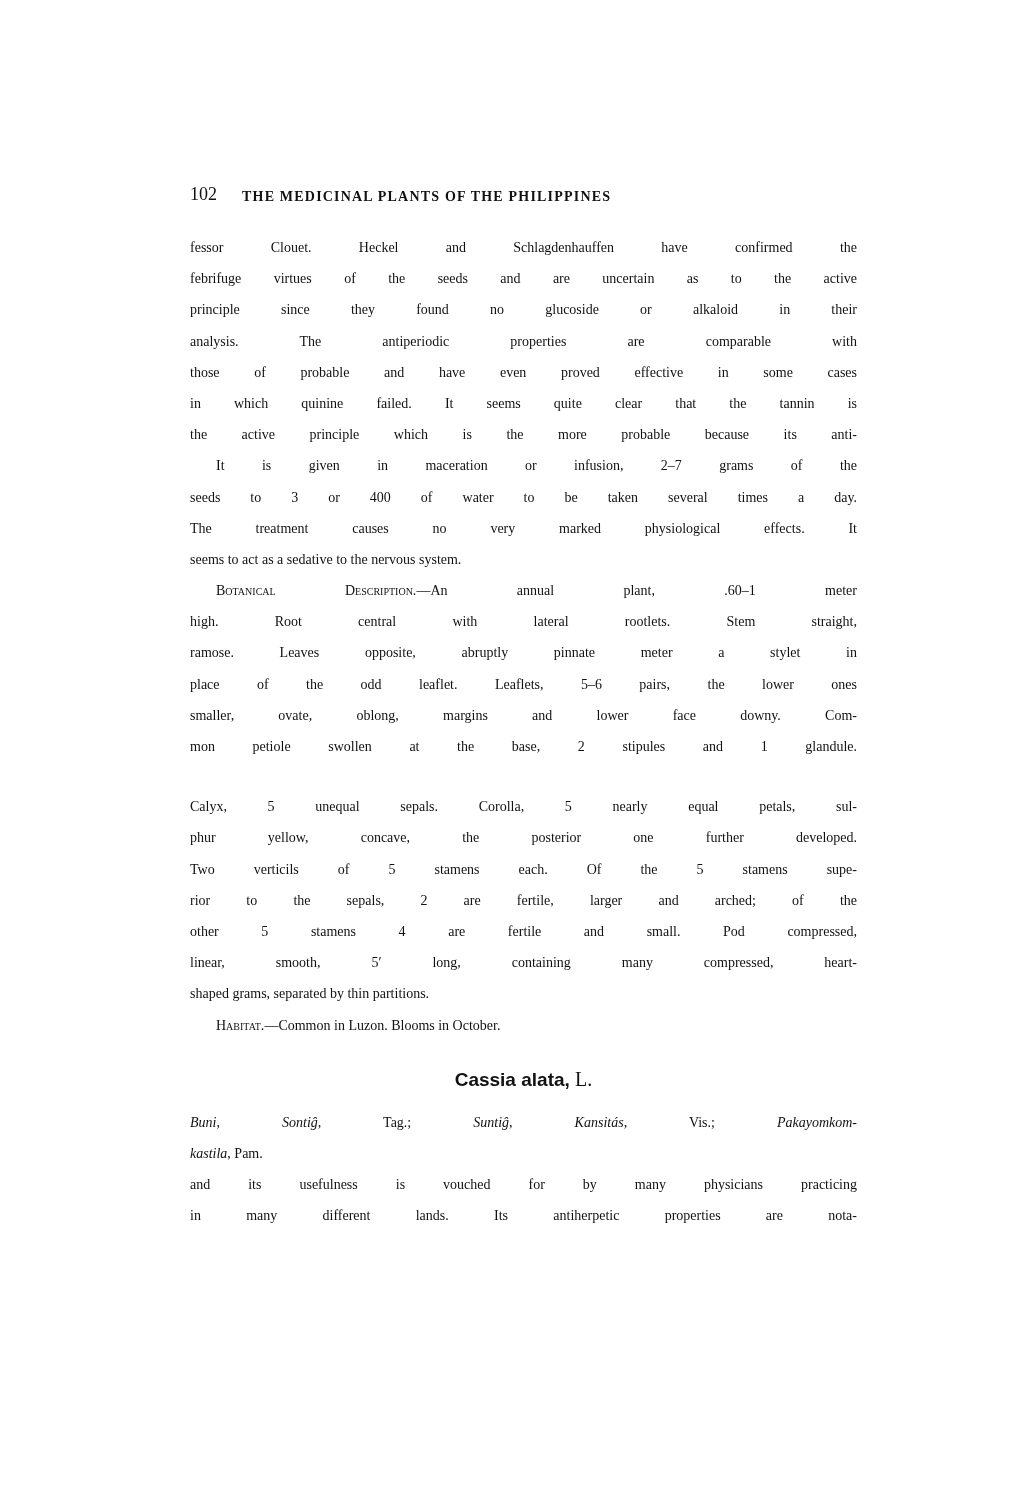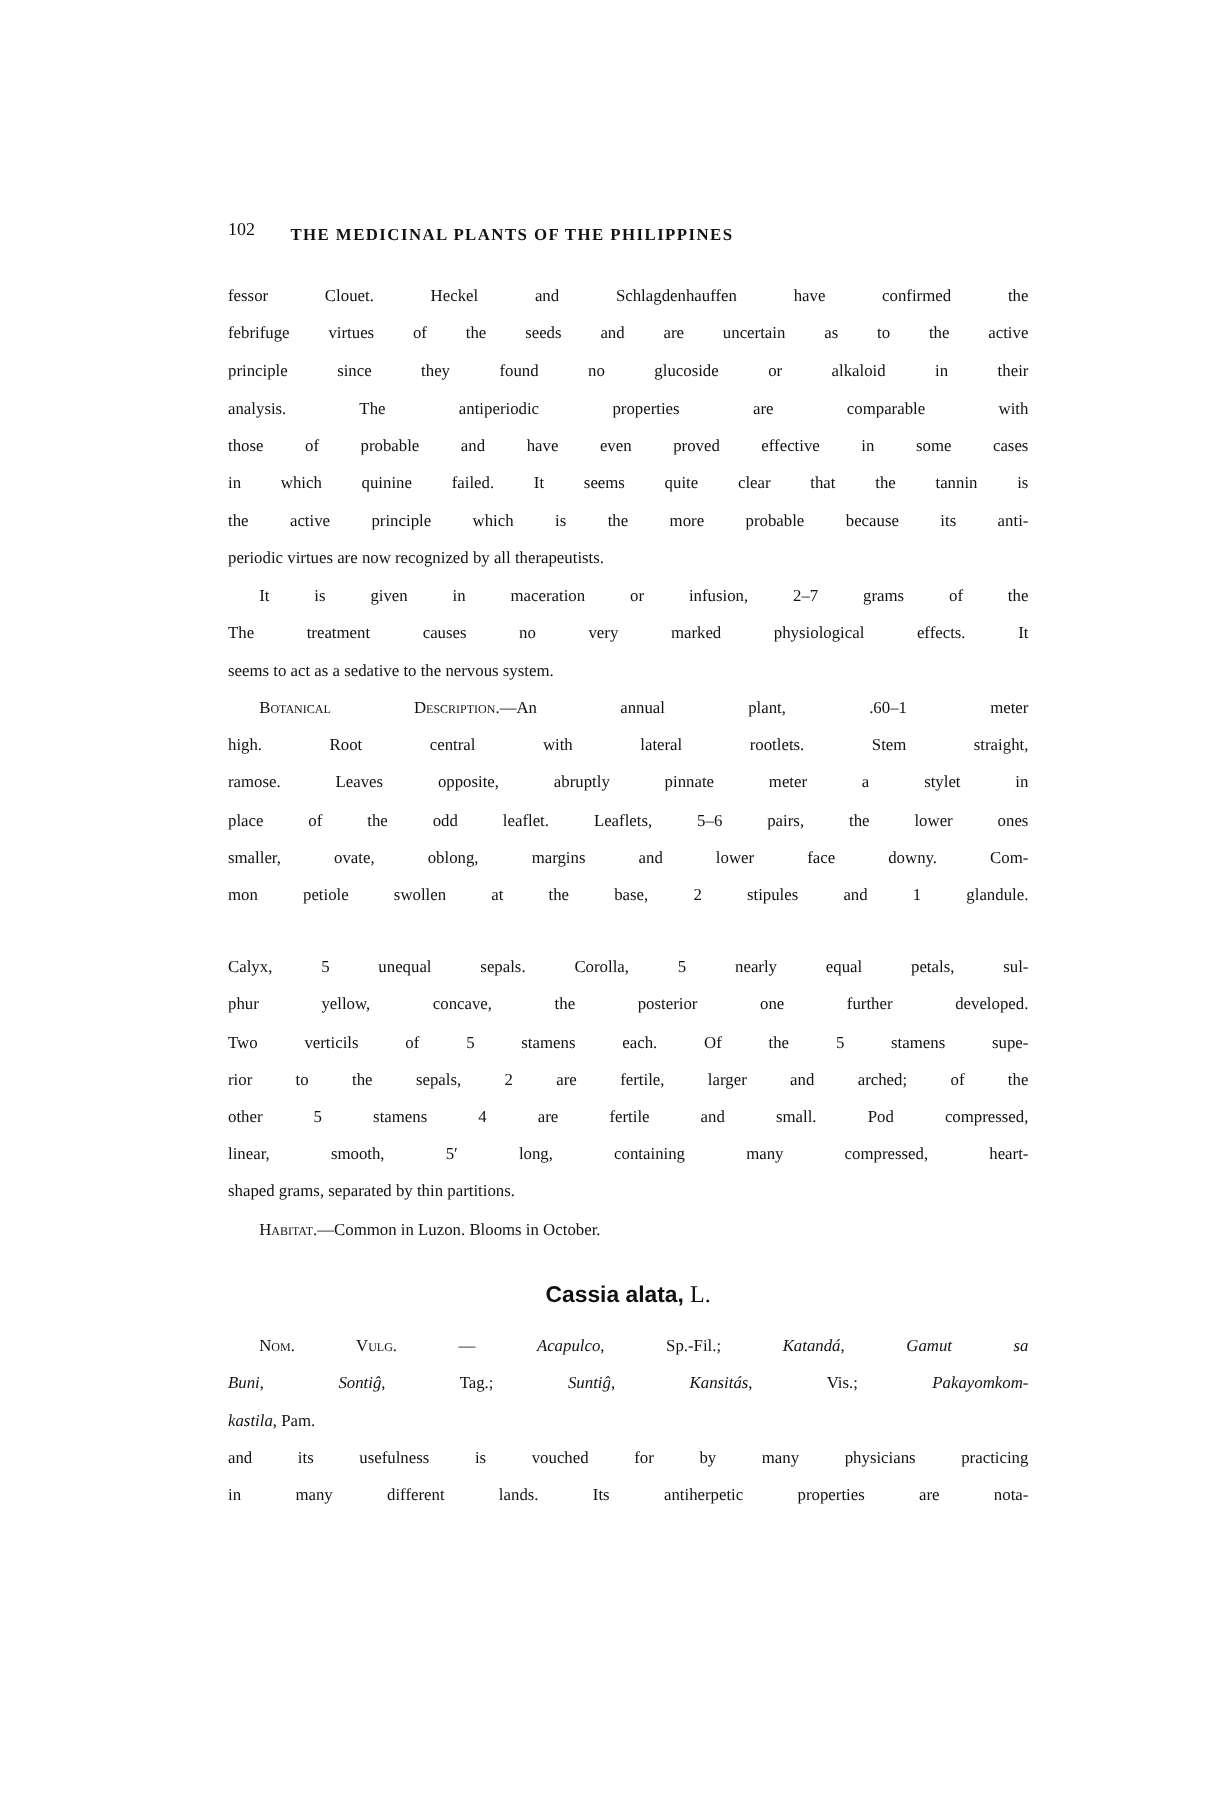--- a/index.html
+++ b/index.html
@@ -1,19 +1,19 @@
 <!DOCTYPE html>
 <html><head>
 <meta charset="utf-8">
 <style>
   html, body { margin: 0; padding: 0; background: #ffffff; }
   body { width: 1010px; height: 1506px; position: relative; overflow: hidden;
          font-family: "Liberation Serif", "DejaVu Serif", serif; color: #111; }
   .header { position: absolute; left: 190px; top: 184px; width: 680px; height: 30px; }
-  .page-num { position: absolute; left: 0; top: 0; font-size: 15px; }
+  .page-num { position: absolute; left: 0; top: 0; font-size: 18px; }
   .running-title { position: absolute; left: 52px; top: 5px; font-size: 14px; letter-spacing: 1.2px; font-weight: bold; }
   .body-text { position: absolute; left: 190px; top: 232px; width: 667px; }
   .line { height: 31.2px; line-height: 31.2px; font-size: 14px; text-align: justify; text-align-last: justify; white-space: nowrap; overflow: visible; }
   .line.last { text-align-last: left; }
   .line.indent { padding-left: 26px; }
   .line span { white-space: normal; }
   .sc { font-variant: small-caps; }
   .heading { height: 56px; line-height: 56px; margin-top: 10px; text-align: center; font-family: "Liberation Sans", "DejaVu Sans", sans-serif; font-weight: bold; font-size: 19px; }
   .heading .author { font-family: "Liberation Serif", serif; font-weight: normal; font-size: 20px; }
   i { font-style: italic; }
@@ -29,25 +29,25 @@
 <div class="body-text">
 
   <div>
     <div class="line" style="white-space: normal;">fessor Clouet.  Heckel and Schlagdenhauffen have confirmed the</div>
     <div class="line" style="white-space: normal;">febrifuge virtues of the seeds and are uncertain as to the active</div>
     <div class="line" style="white-space: normal;">principle since they found no glucoside or alkaloid in their</div>
     <div class="line" style="white-space: normal;">analysis.  The antiperiodic properties are comparable with</div>
     <div class="line" style="white-space: normal;">those of probable and have even proved effective in some cases</div>
     <div class="line" style="white-space: normal;">in which quinine failed.  It seems quite clear that the tannin is</div>
     <div class="line" style="white-space: normal;">the active principle which is the more probable because its anti-</div>
-    <div class="line last">periodic virtues are now recognized by all therapeutists.</div>
   </div>
 
   <div>
     <div class="line indent" style="white-space: normal;">It is given in maceration or infusion, 2–7 grams of the</div>
+    <div class="line" style="white-space: normal;">seeds to 3 or 400 of water to be taken several times a day.</div>
     <div class="line" style="white-space: normal;">The treatment causes no very marked physiological effects.  It</div>
     <div class="line last">seems to act as a sedative to the nervous system.</div>
   </div>
 
   <div>
     <div class="line indent" style="white-space: normal;"><span class="sc">Botanical Description.</span><span>—An annual plant, .60–1 meter</span></div>
     <div class="line" style="white-space: normal;">high.  Root central with lateral rootlets.  Stem straight,</div>
     <div class="line" style="white-space: normal;">ramose.  Leaves opposite, abruptly pinnate meter a stylet in</div>
     <div class="line" style="white-space: normal;">place of the odd leaflet.  Leaflets, 5–6 pairs, the lower ones</div>
     <div class="line" style="white-space: normal;">smaller, ovate, oblong, margins and lower face downy.  Com-</div>
@@ -64,21 +64,20 @@
   <div>
     <div class="line indent last"><span class="sc">Habitat.</span><span>—Common in Luzon.  Blooms in October.</span></div>
   </div>
 
   <div class="heading">
     <span>Cassia alata,</span>
     <span class="author">L.</span>
   </div>
 
   <div>
-    <div class="line indent" id="nv1" style="white-space: normal;"><span class="sc">Nom. Vulg.</span><span> — </span><i>Acapulco</i><span>, Sp.-Fil.;  </span><i>Katandá</i><span>, </span><i>Gamut sa</i></div>
     <div class="line" id="nv2" style="white-space: normal;"><i>Buni</i><span>, </span><i>Sontiĝ</i><span>, Tag.;  </span><i>Suntiĝ</i><span>, </span><i>Kansitás</i><span>, Vis.;  </span><i>Pakayomkom-</i></div>
     <div class="line last" id="nv3"><i>kastila</i><span>, Pam.</span></div>
   </div>
 
   <div>
     <div class="line" style="white-space: normal;">and its usefulness is vouched for by many physicians practicing</div>
     <div class="line" style="white-space: normal;">in many different lands.  Its antiherpetic properties are nota-</div>
   </div>
 
 </div>

